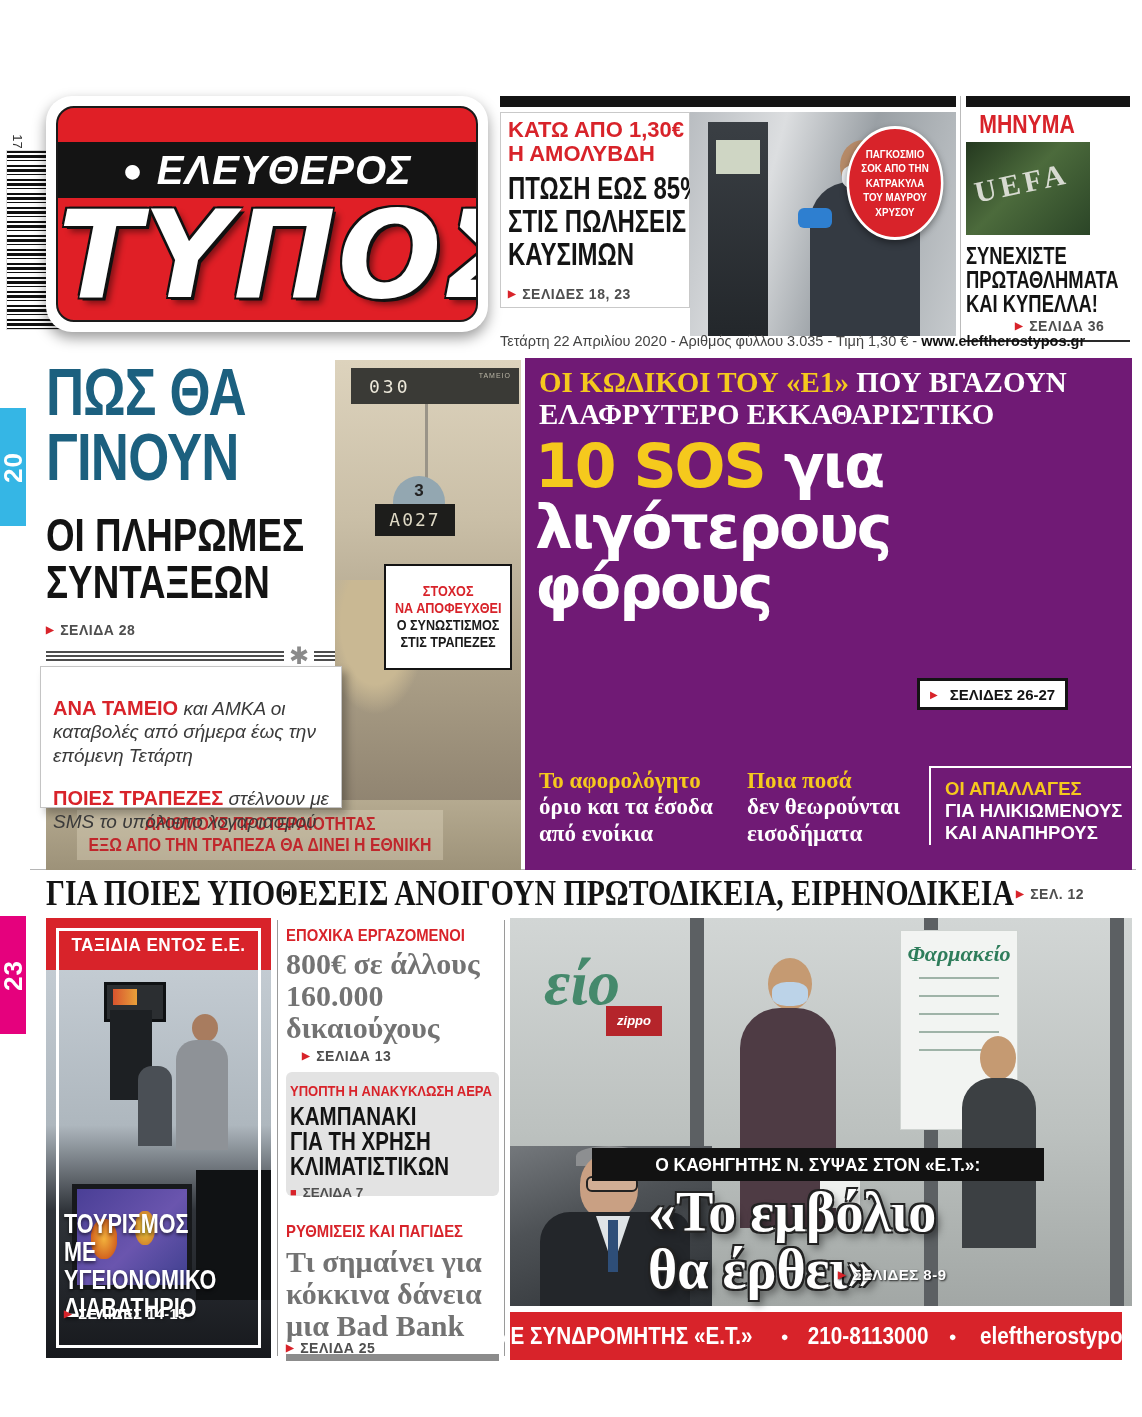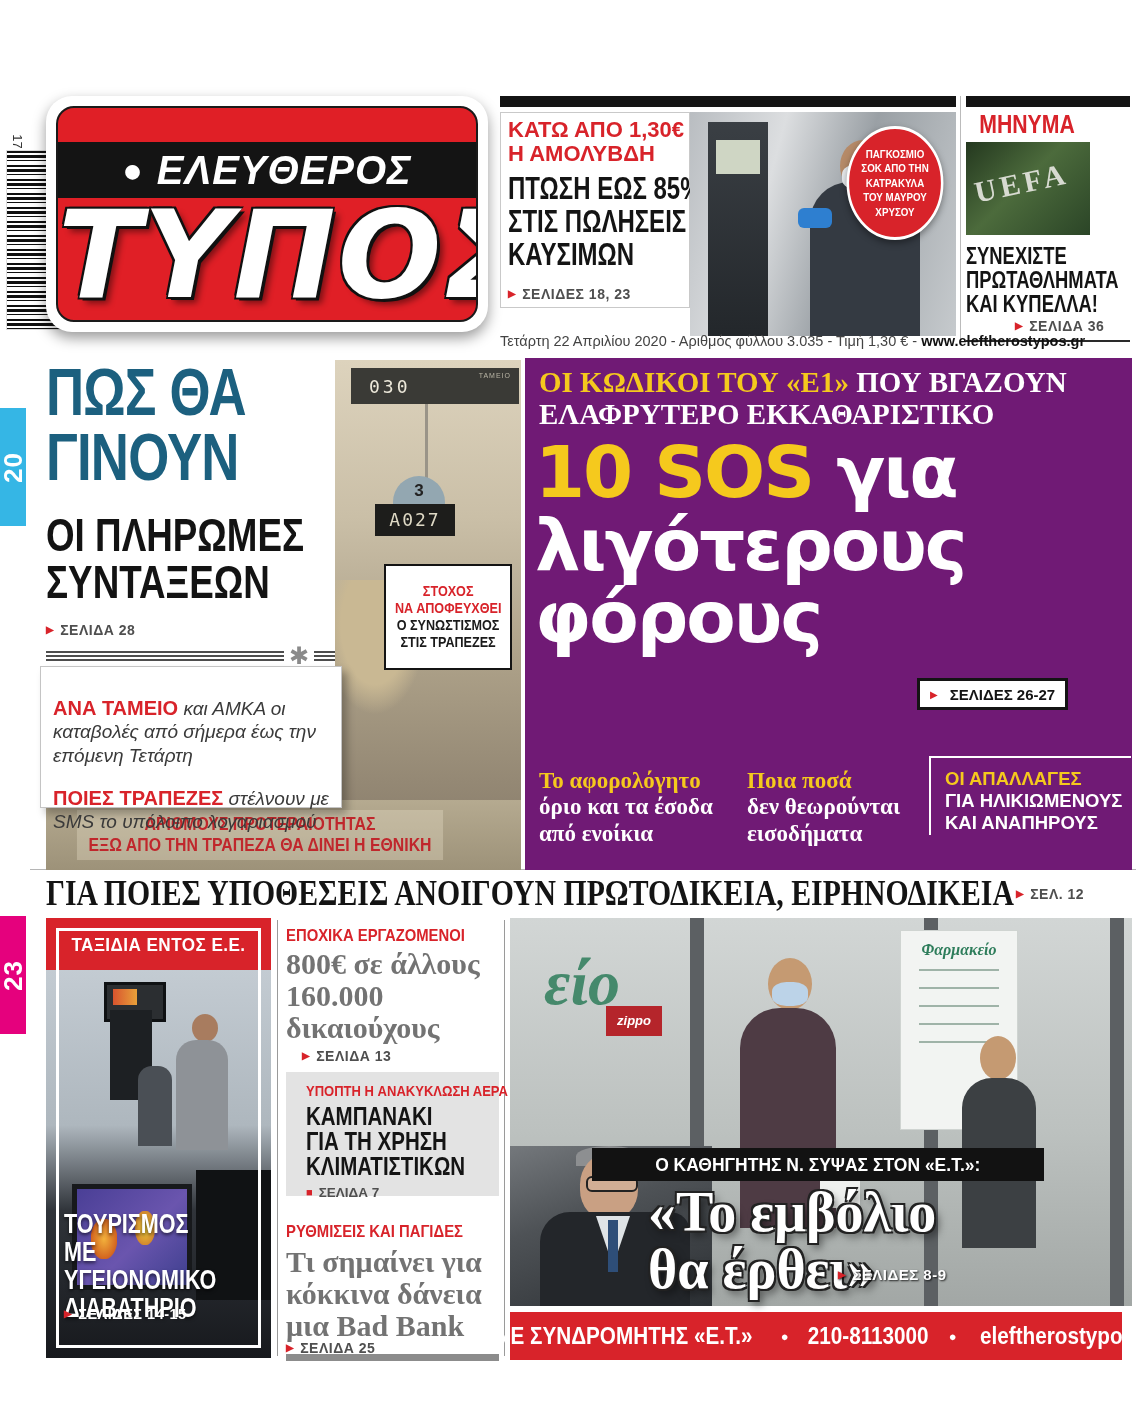--- a/index.html
+++ b/index.html
@@ -98,31 +98,31 @@
   #bank-strip{left:46px;top:800px;width:475px;height:70px;background:linear-gradient(180deg,#b5aa90,#9d9279);z-index:2;overflow:hidden;}
   #bank-caption{position:absolute;left:6px;top:10px;width:416px;padding:4px 0;background:rgba(233,223,201,.35);
      color:#c0272c;font-weight:800;font-size:18px;line-height:1.18;text-align:center;transform:scaleX(.88);transform-origin:center top;}
 
   
   #tax-box{left:525px;top:358px;width:607px;height:512px;background:#701a75;overflow:hidden;z-index:1;}
   #tax-kicker{position:absolute;left:14px;top:8px;font-family:"Liberation Serif",serif;font-weight:bold;
      font-size:29px;line-height:1.12;color:#fff;}
   #tax-kicker .y{color:#f5c91d;}
   #tax-headline{position:absolute;left:10px;top:78px;font-family:"DejaVu Sans",sans-serif;font-weight:bold;
-     color:#fff;font-size:72px;line-height:1.01;letter-spacing:-2px;}
+     color:#fff;font-size:60px;line-height:1.01;letter-spacing:-2px;}
   #tax-headline .y{color:#f5c91d;}
   #tax-badge{position:absolute;left:392px;top:320px;height:26px;background:#fff;border:3px solid #141414;
      display:flex;align-items:center;padding:0 10px;gap:6px;}
   #tax-badge .t{font-size:15px;font-weight:800;color:#141414;}
   #tax-subs{position:absolute;left:0;top:398px;width:100%;}
   .tax-sub{position:absolute;font-family:"Liberation Serif",serif;font-weight:bold;font-size:23px;line-height:1.15;color:#fff;}
   .tax-sub .y{color:#f5c91d;display:block;}
   #tax-sub1{left:14px;top:12px;width:200px;}
   #tax-sub2{left:222px;top:12px;width:180px;}
-  #tax-sub3{left:404px;top:0;width:186px;border-left:2px solid #fff;border-top:2px solid #fff;
+  #tax-sub3{left:404px;top:10px;width:186px;border-left:2px solid #fff;border-top:2px solid #fff;
      padding:10px 0 0 14px;font-family:"Liberation Sans",sans-serif;font-size:18.5px;font-weight:800;line-height:1.2;}
   #tax-sub3 .y{color:#f5c91d;display:block;}
 
   
   #strip-line{left:30px;top:869px;width:1106px;height:1px;background:#b5b5b5;}
   #courts-headline{left:46px;top:874px;font-family:"Liberation Serif",serif;font-weight:bold;color:#141414;
      font-size:35px;transform:scaleX(.85);transform-origin:left top;white-space:nowrap;}
   #courts-ref{left:1016px;top:886px;font-size:14px;}
 
   .vdiv{width:1px;height:436px;background:#9a9a9a;top:920px;}
@@ -148,42 +148,42 @@
   #tourism-headline{position:absolute;left:18px;top:292px;color:#fff;font-weight:800;font-size:27px;line-height:1.04;
      z-index:6;transform:scaleX(.8);transform-origin:left top;text-shadow:0 2px 4px rgba(0,0,0,.6);}
   #tourism-ref{position:absolute;left:18px;top:388px;z-index:6;color:#fff;font-size:14.5px;font-weight:700;letter-spacing:.5px;}
 
   
   .kicker-sm{font-size:16.5px;font-weight:800;color:#d8232a;transform:scaleX(.9);transform-origin:left top;white-space:nowrap;}
   .serif-head{font-family:"Liberation Serif",serif;font-weight:bold;color:#737373;font-size:30px;line-height:1.06;}
   #seasonal-kicker{left:286px;top:926px;}
   #seasonal-headline{left:286px;top:948px;}
   #seasonal-ref{left:286px;top:1048px;padding-left:16px;}
-  #gray-box{left:286px;top:1072px;width:213px;height:124px;background:#e3e3e3;padding:10px 20px;box-sizing:border-box;}
+  #gray-box{left:286px;top:1072px;width:213px;height:124px;background:#e3e3e3;padding:10px 4px;box-sizing:border-box;border-radius:6px;}
   #aircon-kicker{font-size:15.5px;color:#d8232a;transform:scaleX(.84);transform-origin:left top;white-space:nowrap;}
   #aircon-kicker .w1{font-weight:600;}
   #aircon-kicker .w2{font-weight:800;}
   #aircon-headline{margin-top:4px;font-size:25px;font-weight:800;color:#141414;line-height:1.0;transform:scaleX(.82);transform-origin:left top;}
   #aircon-ref{margin-top:6px;font-size:13.5px;font-weight:700;color:#4f4f4f;}
   #badbank-kicker{left:286px;top:1222px;}
   #badbank-headline{left:286px;top:1246px;}
   #badbank-ref{left:286px;top:1340px;}
   #gray-bar{left:286px;top:1354px;width:213px;height:7px;background:#8c8c8c;}
 
   
   #pharmacy{left:510px;top:918px;width:622px;height:388px;background:linear-gradient(180deg,#d2d6d5 0%,#bcc1bf 55%,#a2a7a5 100%);overflow:hidden;z-index:1;}
   .door-frame{position:absolute;top:0;width:14px;height:100%;background:#5c6063;}
   #df1{left:180px;} #df2{left:414px;} #df3{left:600px;}
   #ph-window-text{position:absolute;left:34px;top:28px;color:#2e7d5b;font-family:"Liberation Serif",serif;
      font-weight:bold;font-size:64px;font-style:italic;opacity:.85;}
   #ph-zippo{position:absolute;left:96px;top:88px;width:56px;height:30px;background:#b5252b;color:#fff;
      font-weight:800;font-size:13px;text-align:center;line-height:30px;font-style:italic;}
   #ph-sign{position:absolute;left:390px;top:12px;width:118px;height:200px;background:#f2f4f2;border:1px solid #cfd4d1;
      text-align:center;padding-top:10px;box-sizing:border-box;}
-  #ph-sign .g{color:#2e7d5b;font-family:"Liberation Serif",serif;font-weight:bold;font-style:italic;font-size:16px;}
+  #ph-sign .g{color:#2e7d5b;font-family:"Liberation Serif",serif;font-weight:bold;font-style:italic;font-size:22px;}
   #ph-sign .lines{margin:10px auto 0;width:80px;height:90px;
      background:repeating-linear-gradient(to bottom,#9fb3a8 0 2px,transparent 2px 18px);}
   .shopper1{position:absolute;left:230px;top:90px;width:96px;height:220px;background:#4e3b44;border-radius:40px 40px 0 0;}
   .shopper1-head{position:absolute;left:258px;top:40px;width:44px;height:52px;background:#c59a72;border-radius:50%;}
   .shopper1-mask{position:absolute;left:262px;top:64px;width:36px;height:24px;background:#bcd3e8;border-radius:40%;}
   .shopper2{position:absolute;left:452px;top:160px;width:74px;height:170px;background:#3c4043;border-radius:30px 30px 0 0;}
   .shopper2-head{position:absolute;left:470px;top:118px;width:36px;height:44px;background:#c59a72;border-radius:50%;}
   .bag{position:absolute;left:310px;top:240px;width:40px;height:50px;background:#eef0ee;border-radius:4px;}
 
   

